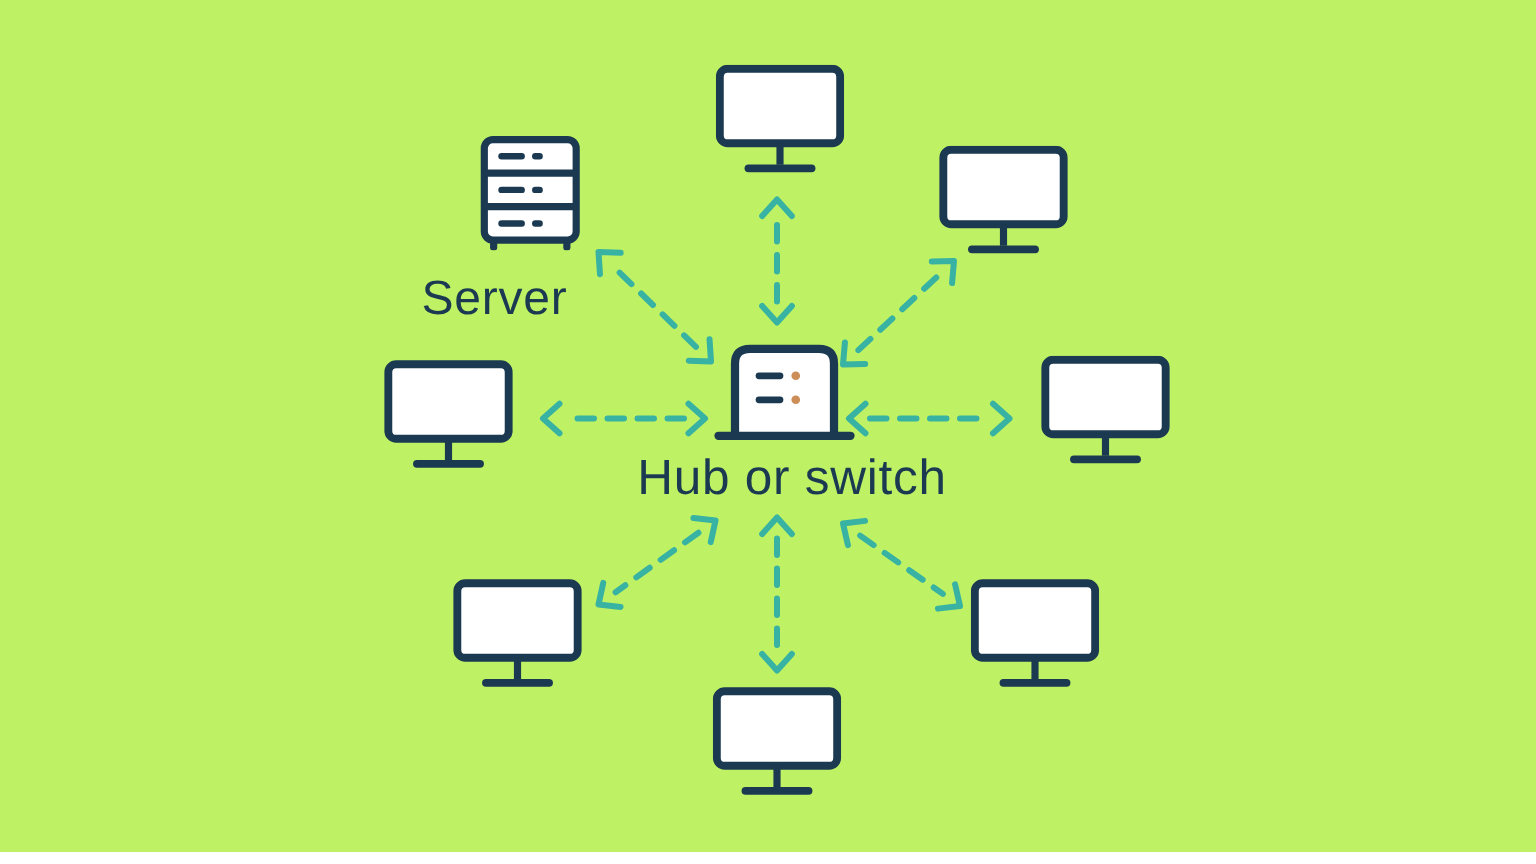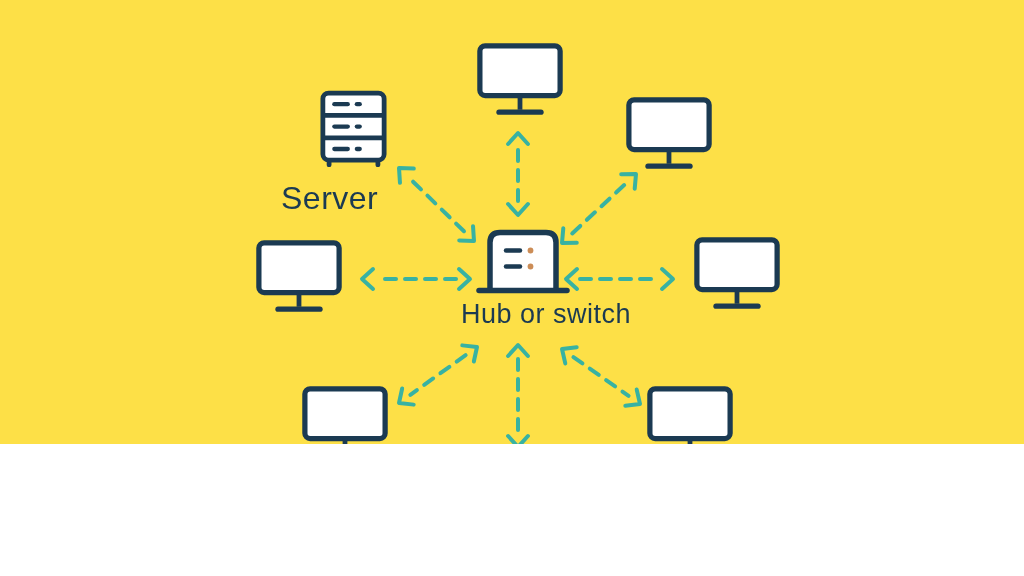--- a/index.html
+++ b/index.html
@@ -1,27 +1,27 @@
 <!DOCTYPE html>
 <html><head>
 <meta charset="utf-8">
 <style>
   html,body{margin:0;padding:0;background:#fff;}
   .canvas{
-    position:relative;width:1024px;height:444px;background:#fde047;
+    position:relative;width:1024px;height:568px;background:#bef264;
     overflow:hidden;font-family:"Liberation Sans", sans-serif;
   }
   .node{position:absolute;}
   .icon{display:block;color:#1b3a52;}
   .label{
     position:absolute;color:#1b3a52;font-weight:400;
     letter-spacing:0.5px;white-space:nowrap;
   }
   .label-server{left:281px;top:180px;font-size:32px;}
-  .label-hub{left:426px;top:299px;width:240px;font-size:27px;text-align:center;}
+  .label-hub{left:408px;top:299px;width:240px;font-size:33px;text-align:center;}
   #arrows{position:absolute;left:0;top:0;}
 </style>
 </head>
 <body>
 
 <div class="canvas">
 
   <svg width="0" height="0" style="position:absolute" aria-hidden="true">
     <defs>
       <symbol id="sym-monitor" viewBox="0 0 90 78">

